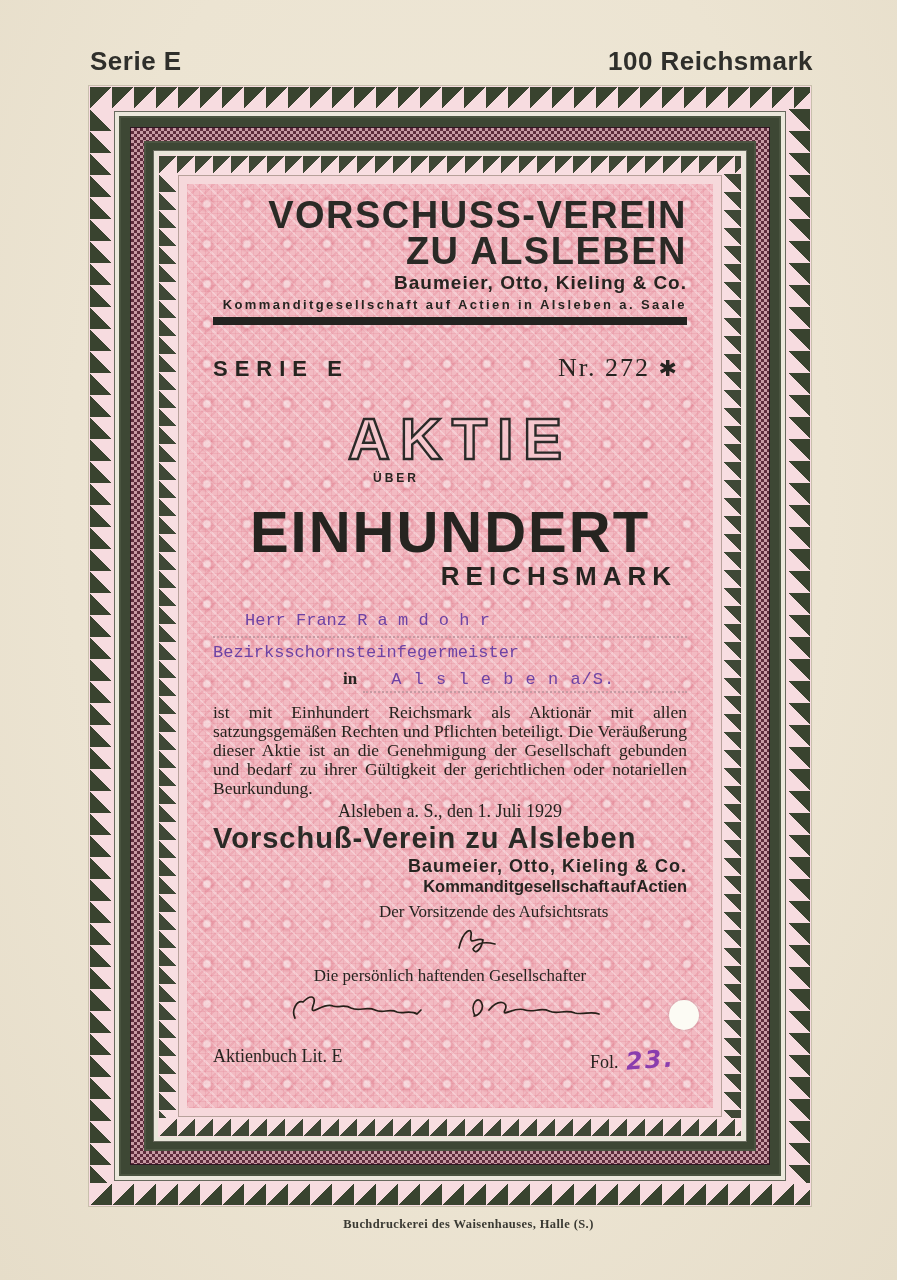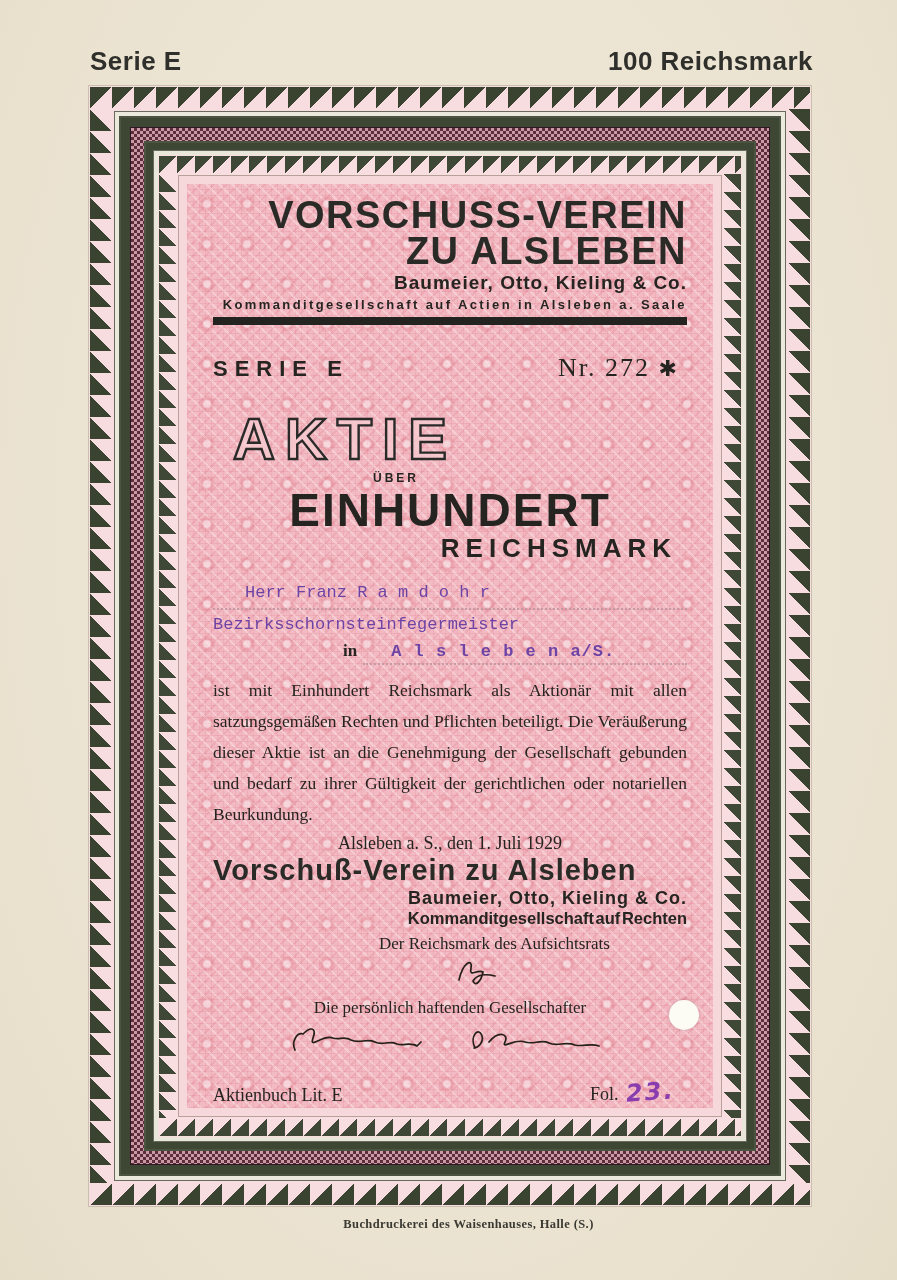--- a/index.html
+++ b/index.html
@@ -76,53 +76,53 @@
   .company-legal { font-weight:bold; font-size:13px; letter-spacing:2.4px; margin-top:3px; white-space:nowrap; }
   .black-rule { height:8px; background:#232320; margin-top:5px; }
 
   
   .serial-row { display:flex; justify-content:space-between; align-items:baseline; margin-top:28px; }
   .serie-label { font-weight:bold; font-size:22px; letter-spacing:7px; }
   .serial-no { font-family:"Liberation Serif", serif; font-size:26px; letter-spacing:2px; padding-right:8px; }
   .serial-star { font-size:22px; }
 
   
-  .aktie-line { margin-top:28px; padding-left:20px; }
+  .aktie-line { text-align:center; margin-top:28px; padding-left:20px; }
   .aktie-text { font-weight:bold; font-size:58px; line-height:.95; letter-spacing:10px; color:#2a2a28; }
   @supports (-webkit-text-stroke: 2px #000) {
     .aktie-text { color:rgba(246,201,207,.85); -webkit-text-stroke:2.4px #2a2a28; }
   }
   .ueber-line { margin-left:160px; margin-top:4px; font-weight:bold; font-size:12px; letter-spacing:3px; }
-  .einhundert-line { text-align:center; margin-top:2px; font-weight:bold; font-size:46px; letter-spacing:2px; line-height:1; }
+  .einhundert-line { text-align:center; margin-top:18px; font-weight:bold; font-size:58px; letter-spacing:2px; line-height:1; }
   .reichsmark-line { text-align:right; padding-right:10px; margin-top:2px; font-weight:bold; font-size:26px; letter-spacing:6px; line-height:1; }
 
   
   .holder { margin-top:22px; font-family:"Liberation Mono", "DejaVu Sans Mono", monospace; color:#6d43a5; font-size:17px; }
   .holder-line1 { padding-left:32px; padding-bottom:6px; border-bottom:2px dotted #c59aa2; }
   .holder-line2 { margin-top:5px; }
   .holder-line3 { display:flex; align-items:baseline; margin-top:7px;justify-content:space-between; }
   .in-label { font-family:"Liberation Serif", serif; color:#262420; font-weight:bold; margin-left:130px; font-size:17px; }
-  .holder-city { flex:1; margin-left:6px; padding-left:28px; padding-bottom:2px; border-bottom:2px dotted #c59aa2; letter-spacing:1px;font-weight:bold; }
-
-  
-  .body-par { margin-top:10px; font-family:"Liberation Serif", serif; font-size:17.5px; line-height:31px; text-align:justify; color:#26231e; }
+  .holder-city { flex:1; margin-left:6px; padding-left:28px; padding-bottom:2px; border-bottom:2px dotted #c59aa2; letter-spacing:1px; }
+
+  
+  .body-par { margin-top:10px; font-family:"Liberation Serif", serif; font-size:17.5px; line-height:19px; text-align:justify; color:#26231e; }
   .dateline { text-align:center; margin-top:3px; font-family:"Liberation Serif", serif; font-size:18px; }
 
   
   .issuer-name { font-weight:bold; font-size:29px; letter-spacing:1px; color:#2a2a26; }
   .issuer-partners { text-align:right; font-weight:bold; font-size:18px; letter-spacing:1px; margin-top:1px; }
   .issuer-legal { text-align:right; font-weight:bold; font-size:16.5px; word-spacing:-3px; }
   .chair-label { margin-left:166px; margin-top:6px; font-family:"Liberation Serif", serif; font-size:17px; }
   .sig-chair { margin-left:238px; height:36px; }
 
   .partners-label { text-align:center; margin-top:8px; font-family:Liberation Serif, serif; font-size:17px; }
   .sig-row { display:flex; justify-content:center; gap:26px; margin-top:2px; height:40px; }
 
   
-  .registry-row { display:flex; justify-content:space-between; align-items:flex-end; margin-top:18px;
+  .registry-row { display:flex; justify-content:space-between; align-items:flex-start; margin-top:18px;
                   font-family:"Liberation Serif", serif; font-size:18px; }
   .folio { display:flex; align-items:baseline; gap:8px; padding-right:12px; }
   .folio-number { font-family:"DejaVu Sans", sans-serif; font-style:italic; font-weight:bold;
                   font-size:24px; color:#8a3dae; letter-spacing:2px; transform:rotate(-4deg); }
 
   .punch { position:absolute; left:482px; top:816px; width:30px; height:30px; border-radius:50%;
            background:#fcfbf4; box-shadow:0 0 3px rgba(120,80,90,.35); }
 
   
   .ghost { position:absolute; font-family:"Liberation Serif", serif; font-size:14px; color:#55554a; }
@@ -194,22 +194,22 @@
                           <span class="in-label">in</span>
                           <span class="holder-city">A l s l e b e n  a/S.</span>
                         </div>
                       </div>
 
                       <div class="body-par">ist mit Einhundert Reichsmark als Aktionär mit allen satzungsgemäßen Rechten und Pflichten beteiligt. Die Veräußerung dieser Aktie ist an die Genehmigung der Gesellschaft gebunden und bedarf zu ihrer Gültigkeit der gerichtlichen oder notariellen Beurkundung.</div>
                       <div class="dateline">Alsleben a. S., den 1. Juli 1929</div>
 
                       <div class="issuer-name">Vorschuß-Verein zu Alsleben</div>
                       <div class="issuer-partners">Baumeier, Otto, Kieling &amp; Co.</div>
-                      <div class="issuer-legal">Kommanditgesellschaft auf Rechten</div>
-                      <div class="chair-label">Der Reichsmark des Aufsichtsrats</div>
+                      <div class="issuer-legal">Kommanditgesellschaft auf Actien</div>
+                      <div class="chair-label">Der Vorsitzende des Aufsichtsrats</div>
 
                       <div class="sig-chair">
                         <svg class="sig" width="80" height="36" viewBox="0 0 80 36">
                           <path d="M8,26 C12,8 22,4 20,14 C18,24 26,15 32,18 C30,28 24,33 22,27 C26,20 36,20 44,22"></path>
                         </svg>
                       </div>
 
                       <div class="partners-label">Die persönlich haftenden Gesellschafter</div>
                       <div class="sig-row">
                         <svg class="sig" width="150" height="40" viewBox="0 0 150 40">

